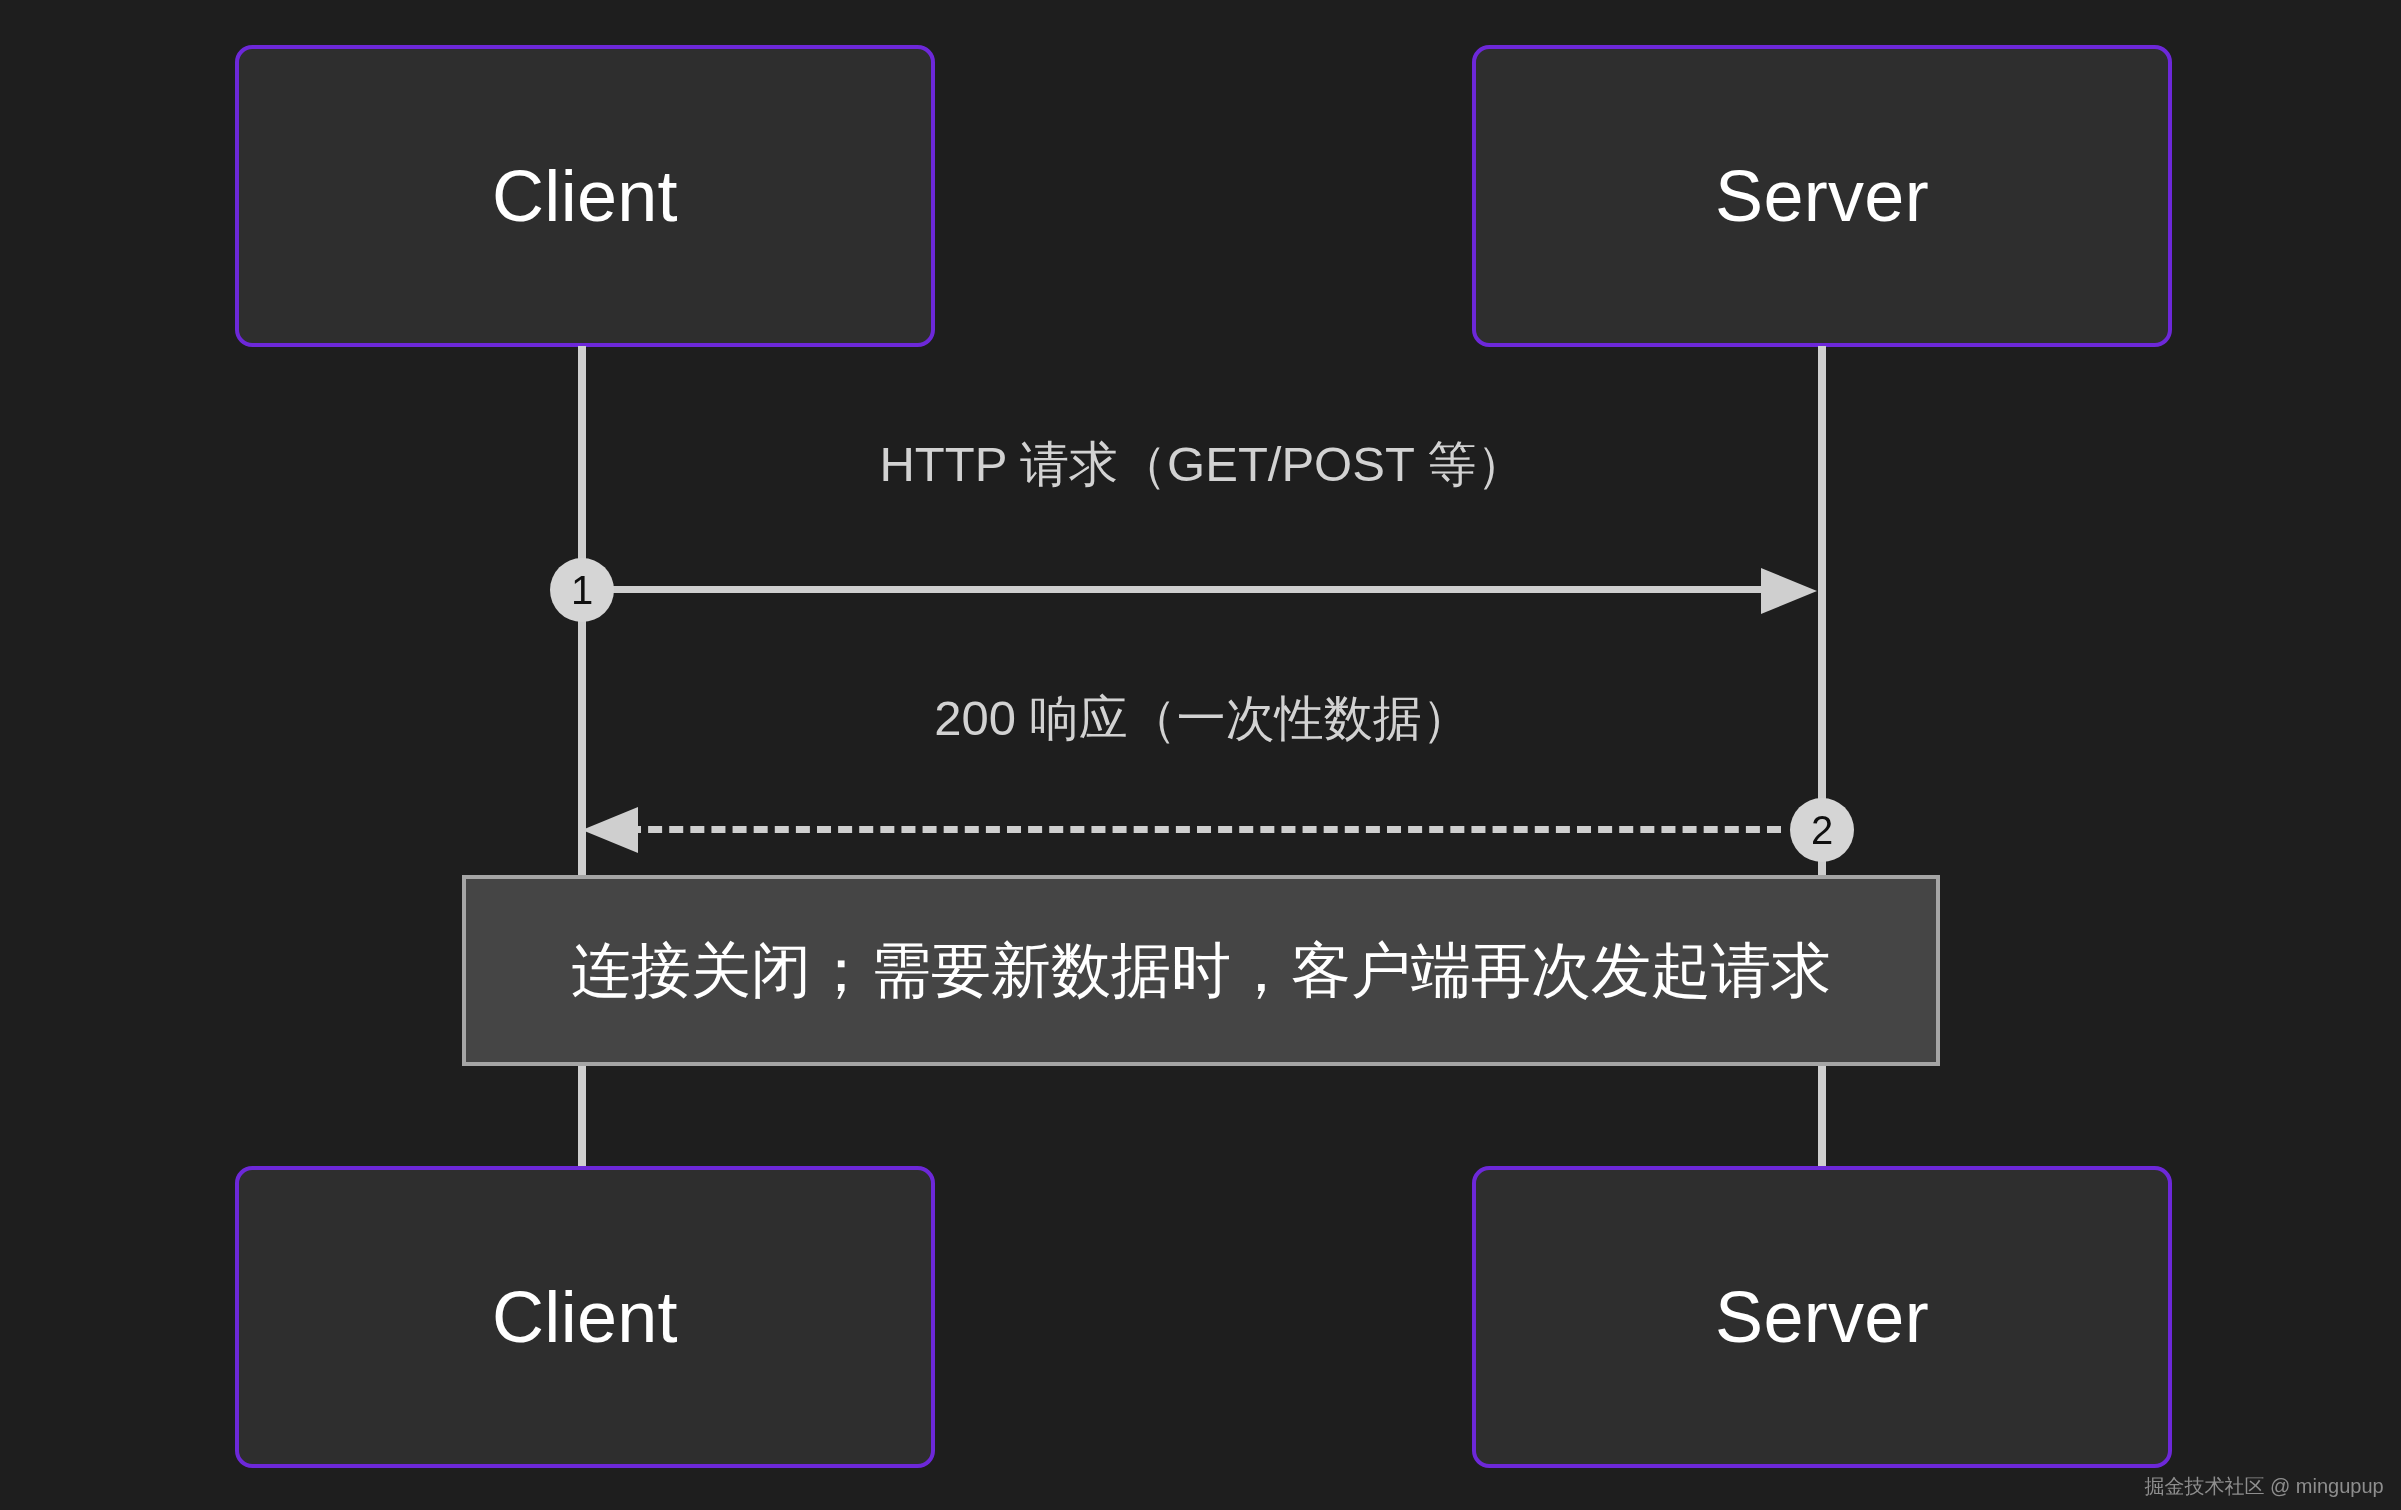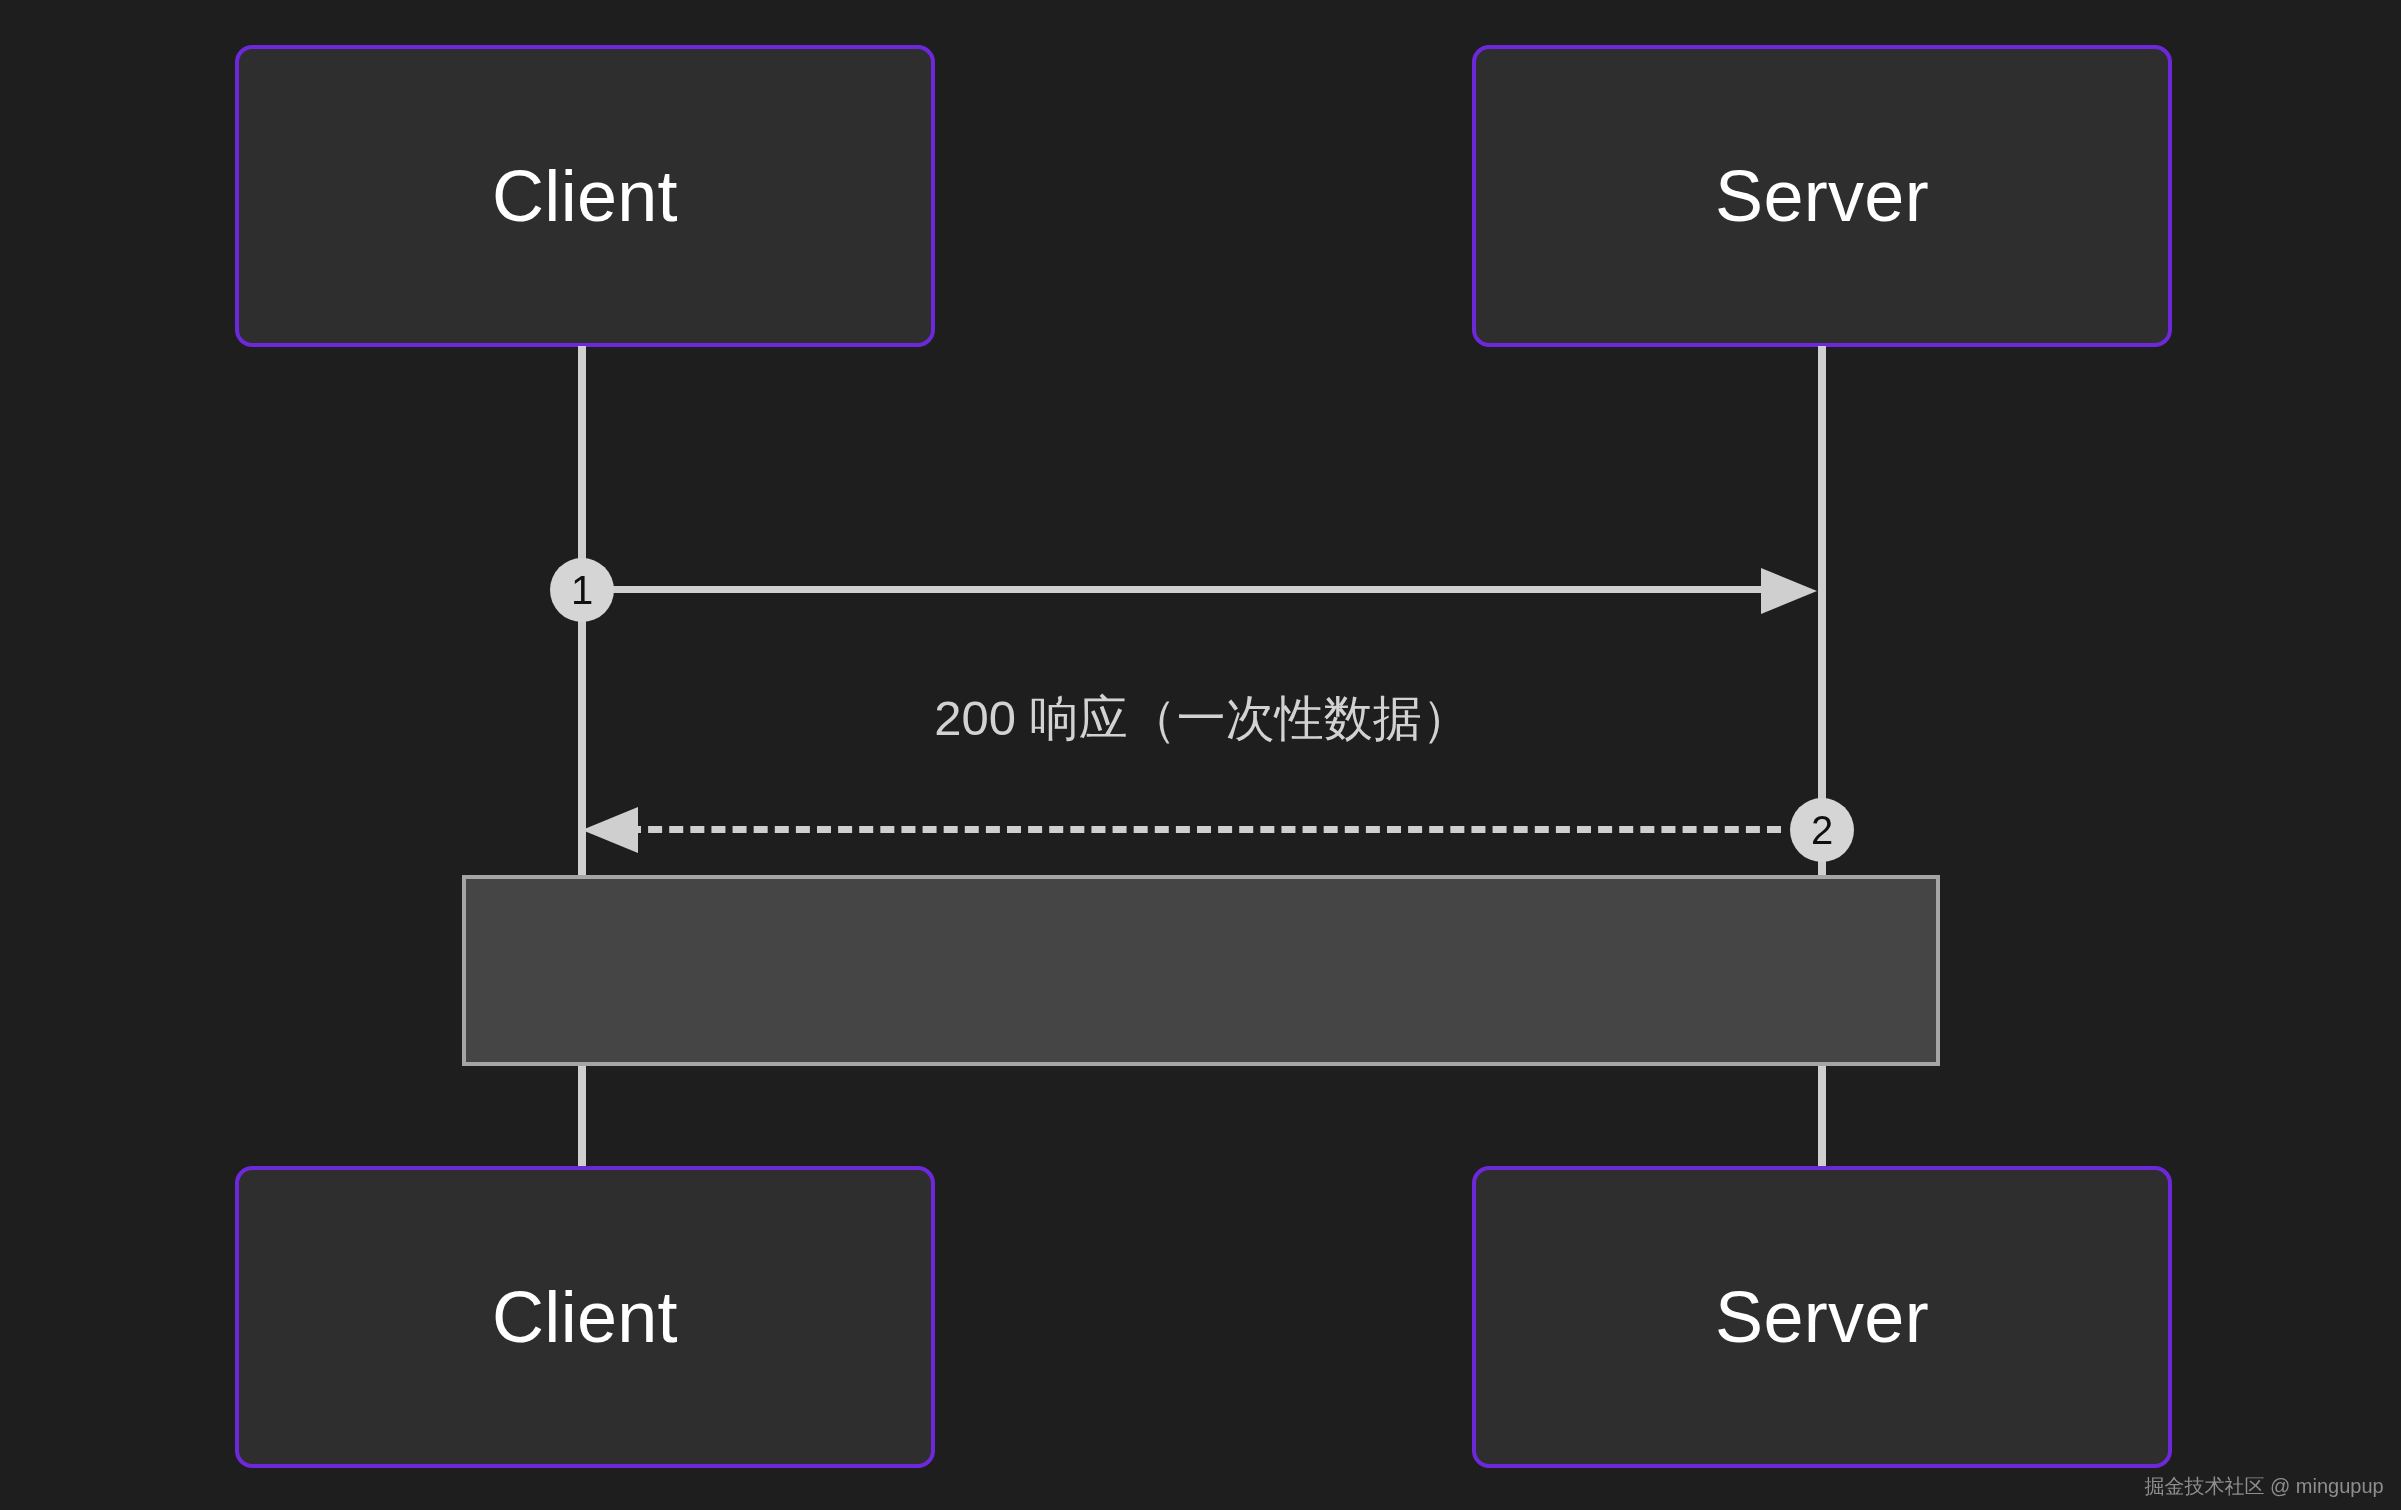--- a/index.html
+++ b/index.html
@@ -164,30 +164,32 @@
     <span>Client</span>
   </div>
 
   <div class="participant p-server-top">
     <span>Server</span>
   </div>
 
   <div class="lifeline lifeline-client"></div>
   <div class="lifeline lifeline-server"></div>
 
+  <div class="msg-label msg-label-request">HTTP 请求（GET/POST 等）</div>
   <div class="arrow-line arrow-line-request"></div>
   <div class="arrowhead arrowhead-right"></div>
   <div class="seq-badge seq-badge-1">1</div>
 
   <div class="msg-label msg-label-response">200 响应（一次性数据）</div>
   <div class="arrow-line-response"></div>
   <div class="arrowhead arrowhead-left"></div>
   <div class="seq-badge seq-badge-2">2</div>
 
   <div class="note-box"></div>
+  <div class="note-text">连接关闭；需要新数据时，客户端再次发起请求</div>
 
   <div class="participant p-client-bot">
     <span>Client</span>
   </div>
 
   <div class="participant p-server-bot">
     <span>Server</span>
   </div>
 
   <div class="watermark">掘金技术社区 @ mingupup</div>

